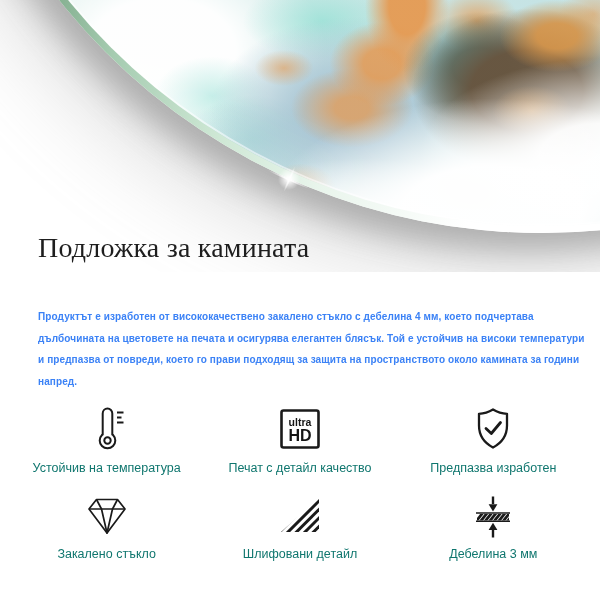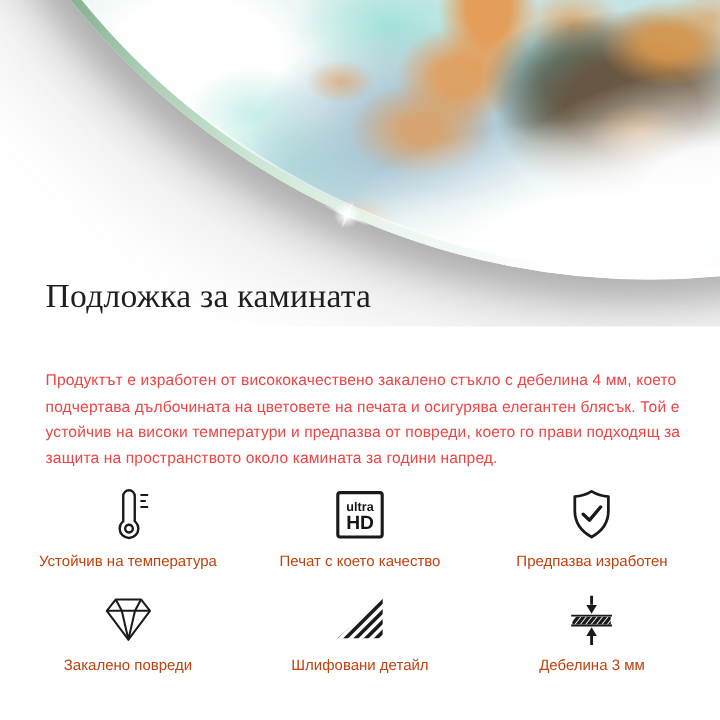--- a/index.html
+++ b/index.html
@@ -62,30 +62,30 @@
   }
   
   .title{
     position:absolute;left:38px;top:230px;margin:0;font-weight:400;
     font-family:"Liberation Serif", serif;font-size:28px;line-height:35px;color:#1e1e1e;
     letter-spacing:0.2px;
   }
   .title span{display:block;}
   .desc{
     position:absolute;left:38px;top:306px;width:550px;margin:0;
-    font-size:13px;line-height:21.5px;color:#ef4444;letter-spacing:0.1px;
+    font-size:10px;line-height:21.5px;color:#3b82f6;letter-spacing:0.1px;font-weight:bold;
   }
   
   .features{
     position:absolute;left:10px;top:405px;width:580px;
     display:grid;grid-template-columns:repeat(3,1fr);row-gap:16px;
   }
   .feature{text-align:center;}
   .icon-box{height:48px;display:flex;align-items:flex-start;justify-content:center;}
-  .feature-label{margin-top:9px;font-size:12.5px;line-height:13px;color:#c2410c;}
+  .feature-label{margin-top:9px;font-size:12.5px;line-height:13px;color:#0f766e;}
   .feature svg{display:block;}
 </style>
 </head>
 <body>
 
 <div class="page">
 
   <div class="hero">
     <div class="glass-shadow"></div>
     <div class="glass-edge"></div>
@@ -114,42 +114,42 @@
     </div>
 
     <div class="feature">
       <div class="icon-box">
         <svg width="48" height="48" viewBox="0 0 48 48">
           <rect x="5.5" y="5.5" width="37" height="37" rx="2" fill="none" stroke="#1a1a1a" stroke-width="2.6"></rect>
           <text x="24" y="20.5" text-anchor="middle" font-family="Liberation Sans, sans-serif" font-size="10.5" font-weight="700" fill="#151515">ultra</text>
           <text x="24" y="36" text-anchor="middle" font-family="Liberation Sans, sans-serif" font-size="16" font-weight="700" fill="#151515">HD</text>
         </svg>
       </div>
-      <div class="feature-label">Печат с което качество</div>
+      <div class="feature-label">Печат с детайл качество</div>
     </div>
 
     <div class="feature">
       <div class="icon-box">
         <svg width="48" height="48" viewBox="0 0 48 48" fill="none" stroke="#1a1a1a">
           <path d="M24 4.5 C19.5 7.2 14.6 8.6 10 8.8 L10 20.5 C10 30.6 15.4 37.9 24 42.5 C32.6 37.9 38 30.6 38 20.5 L38 8.8 C33.4 8.6 28.5 7.2 24 4.5 Z" stroke-width="2.3" stroke-linejoin="round"></path>
           <path d="M17 23.5 L22.3 28.5 L31.5 17.5" stroke-width="2.8" stroke-linecap="round" stroke-linejoin="round"></path>
         </svg>
       </div>
       <div class="feature-label">Предпазва изработен</div>
     </div>
 
     <div class="feature">
       <div class="icon-box">
         <svg width="48" height="48" viewBox="0 0 48 48" fill="none" stroke="#1a1a1a" stroke-width="1.7" stroke-linejoin="round">
           <path d="M13.5 8.5 L34.5 8.5 L42 18 L24 42 L6 18 Z"></path>
           <path d="M6 18 H42"></path>
           <path d="M13.5 8.5 L18.5 18 L24 42 L29.5 18 L34.5 8.5"></path>
         </svg>
       </div>
-      <div class="feature-label">Закалено повреди</div>
+      <div class="feature-label">Закалено стъкло</div>
     </div>
 
     <div class="feature">
       <div class="icon-box">
         <svg width="48" height="48" viewBox="0 0 48 48">
           <defs>
             <clipPath id="triclip">
                 <path d="M5 41 L43 41 L43 7 Z"></path>
               </clipPath>
           </defs>

